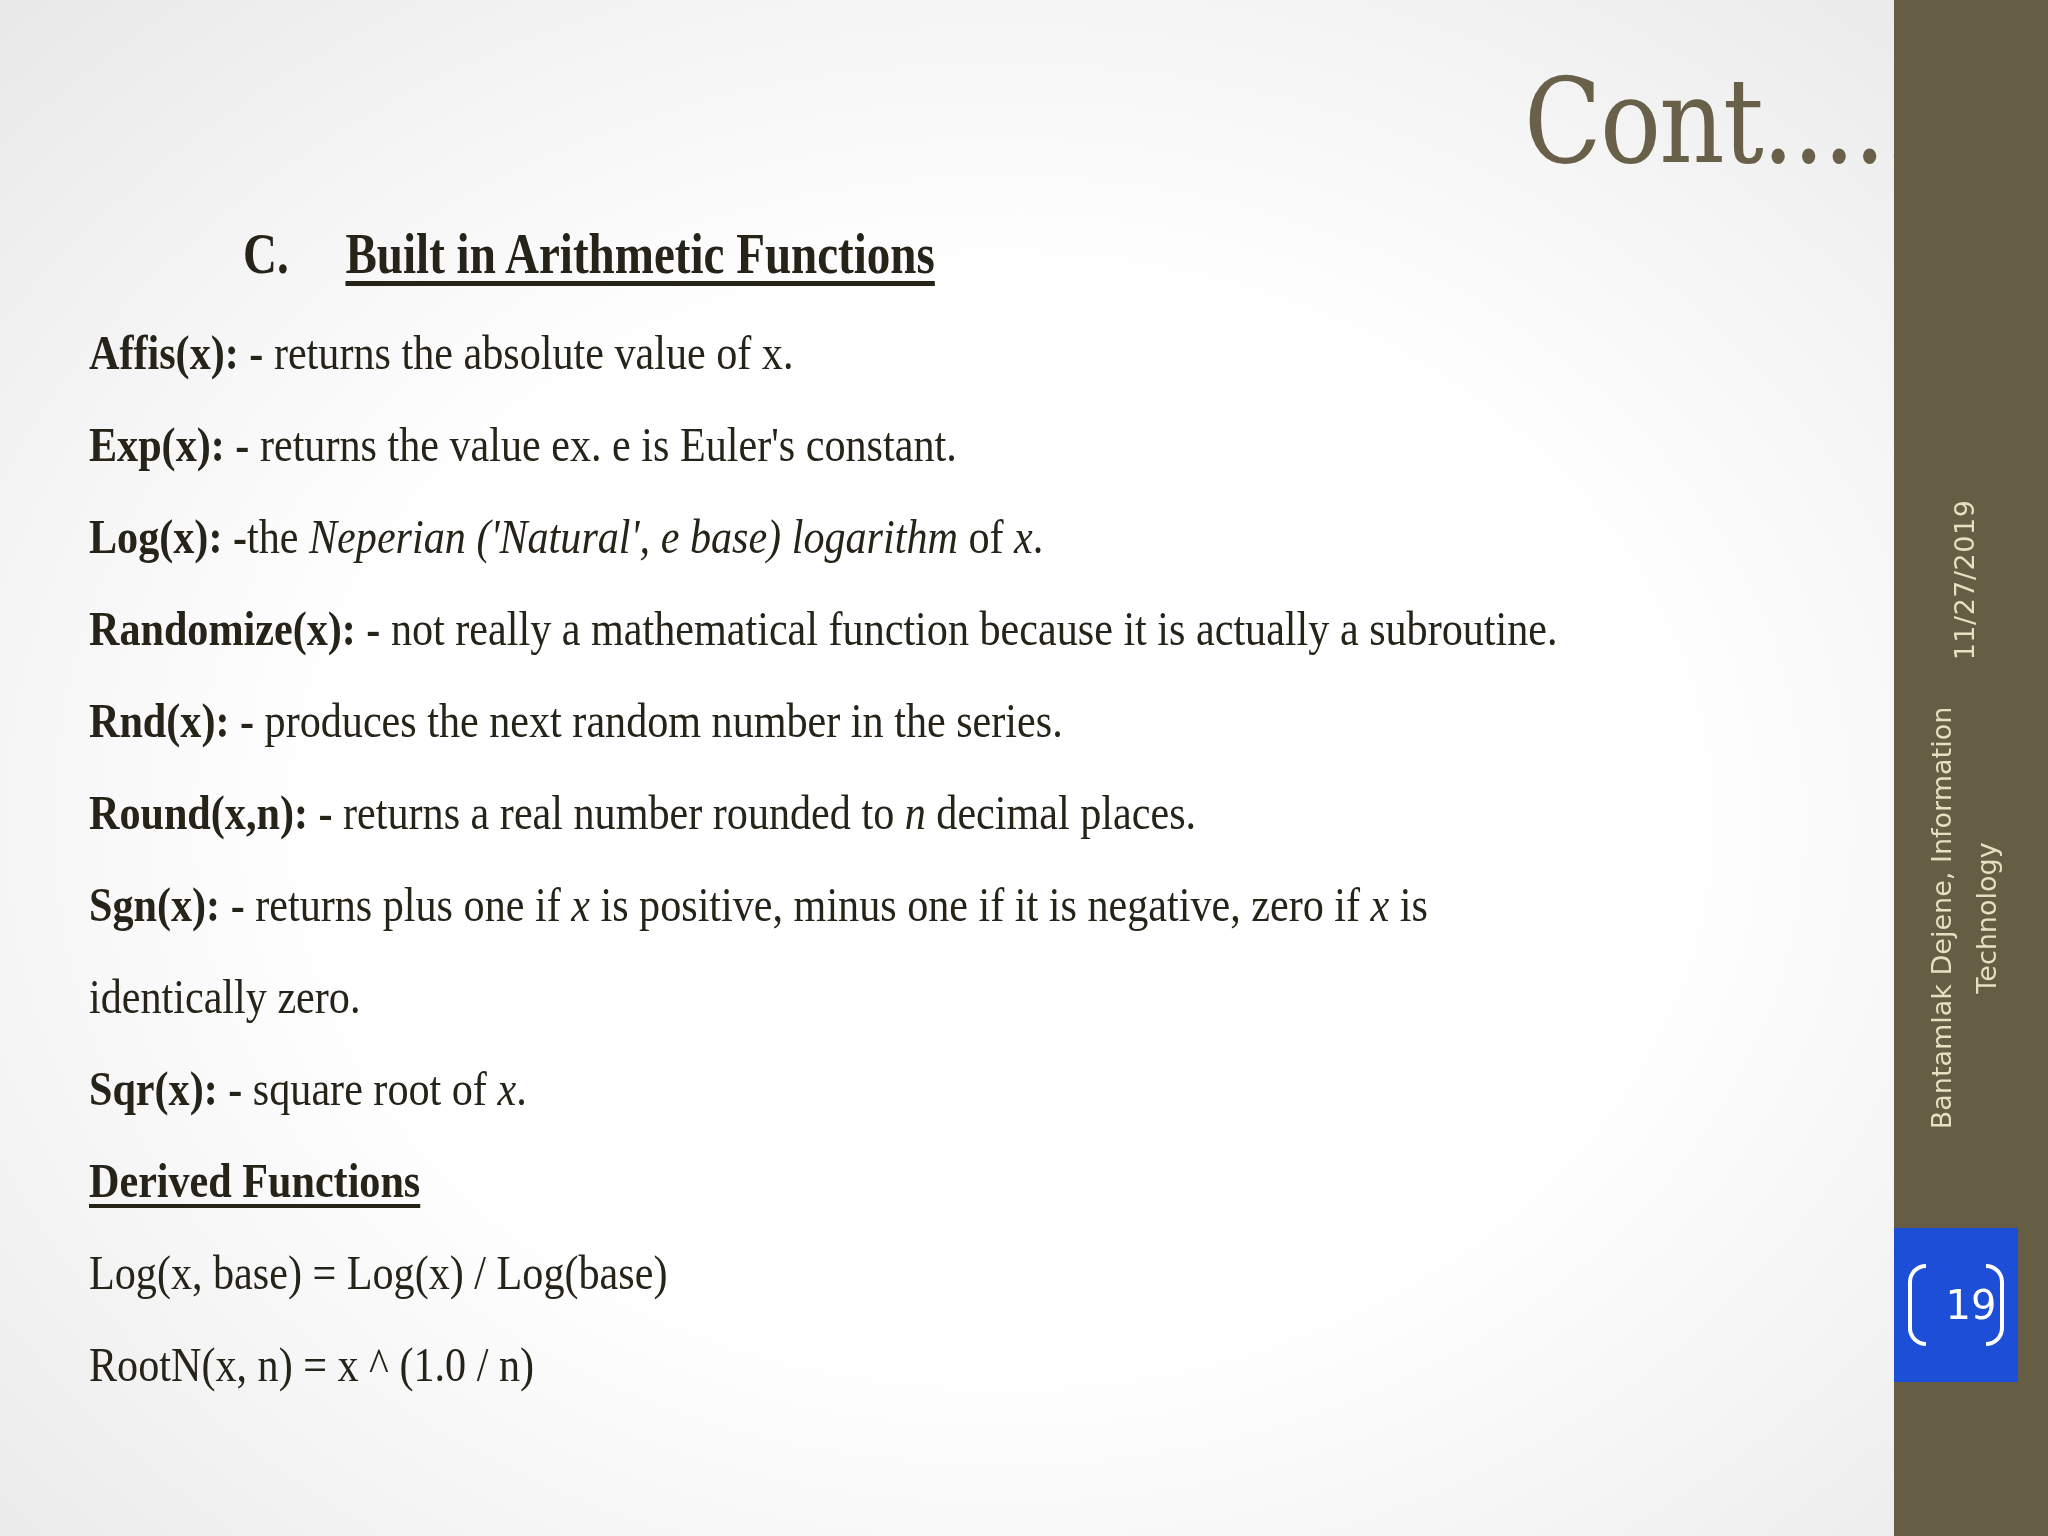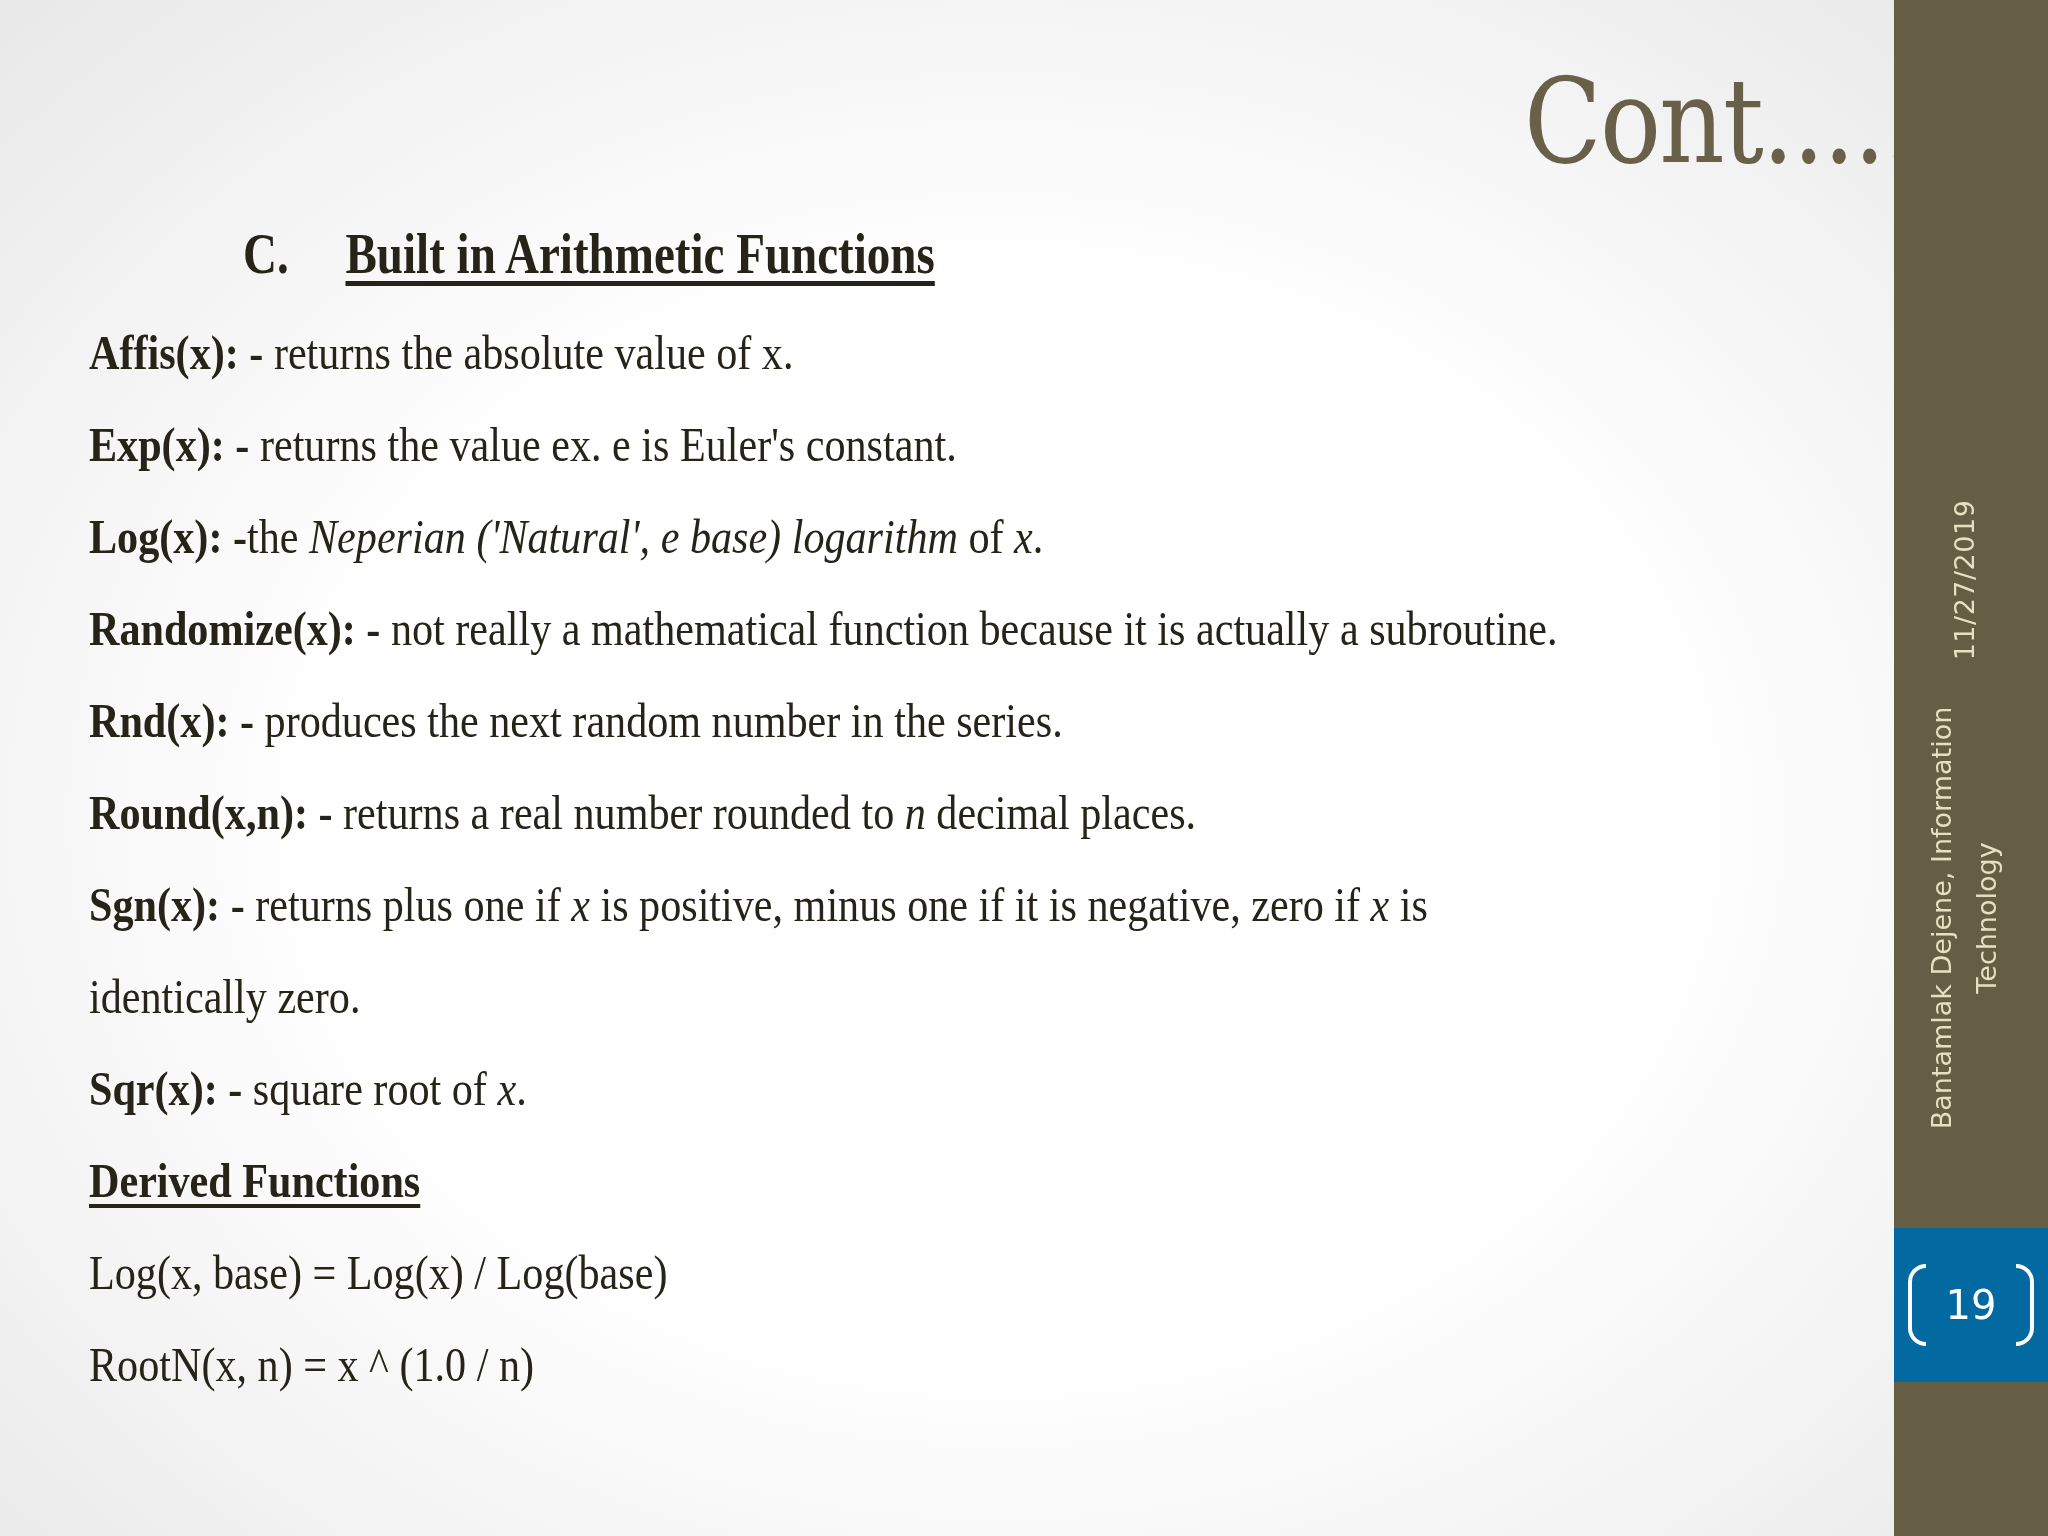--- a/index.html
+++ b/index.html
@@ -38,23 +38,23 @@
       left: 1894px;
       top: 0;
       width: 154px;
       height: 1536px;
       background: #665d45;
     }
     .page-box {
       position: absolute;
       left: 1894px;
       top: 1228px;
-      width: 154px;
+      width: 124px;
       height: 154px;
-      background: #0369a1;
+      background: #1d4ed8;
     }
     .page-bracket-l, .page-bracket-r {
       position: absolute;
       top: 36px;
       width: 18px;
       height: 82px;
       border: 4px solid #ffffff;
       box-sizing: border-box;
     }
     .page-bracket-l {

